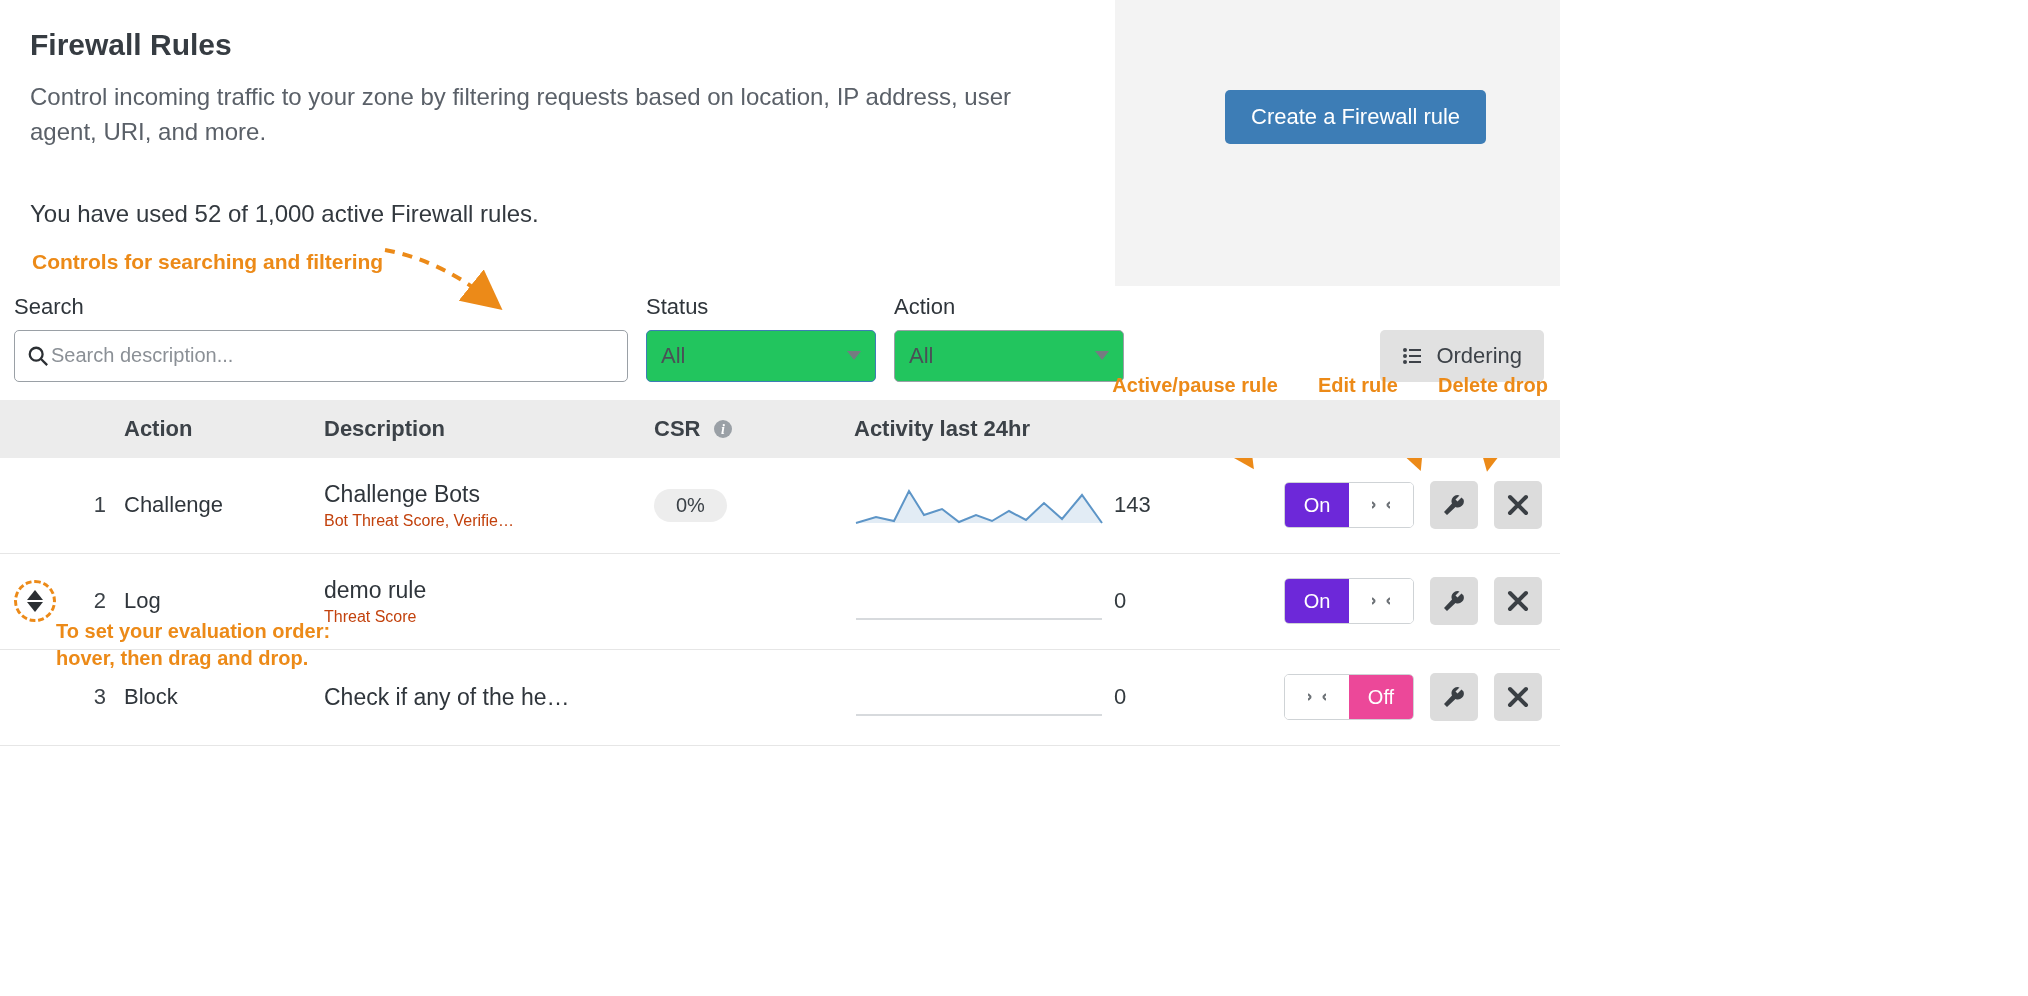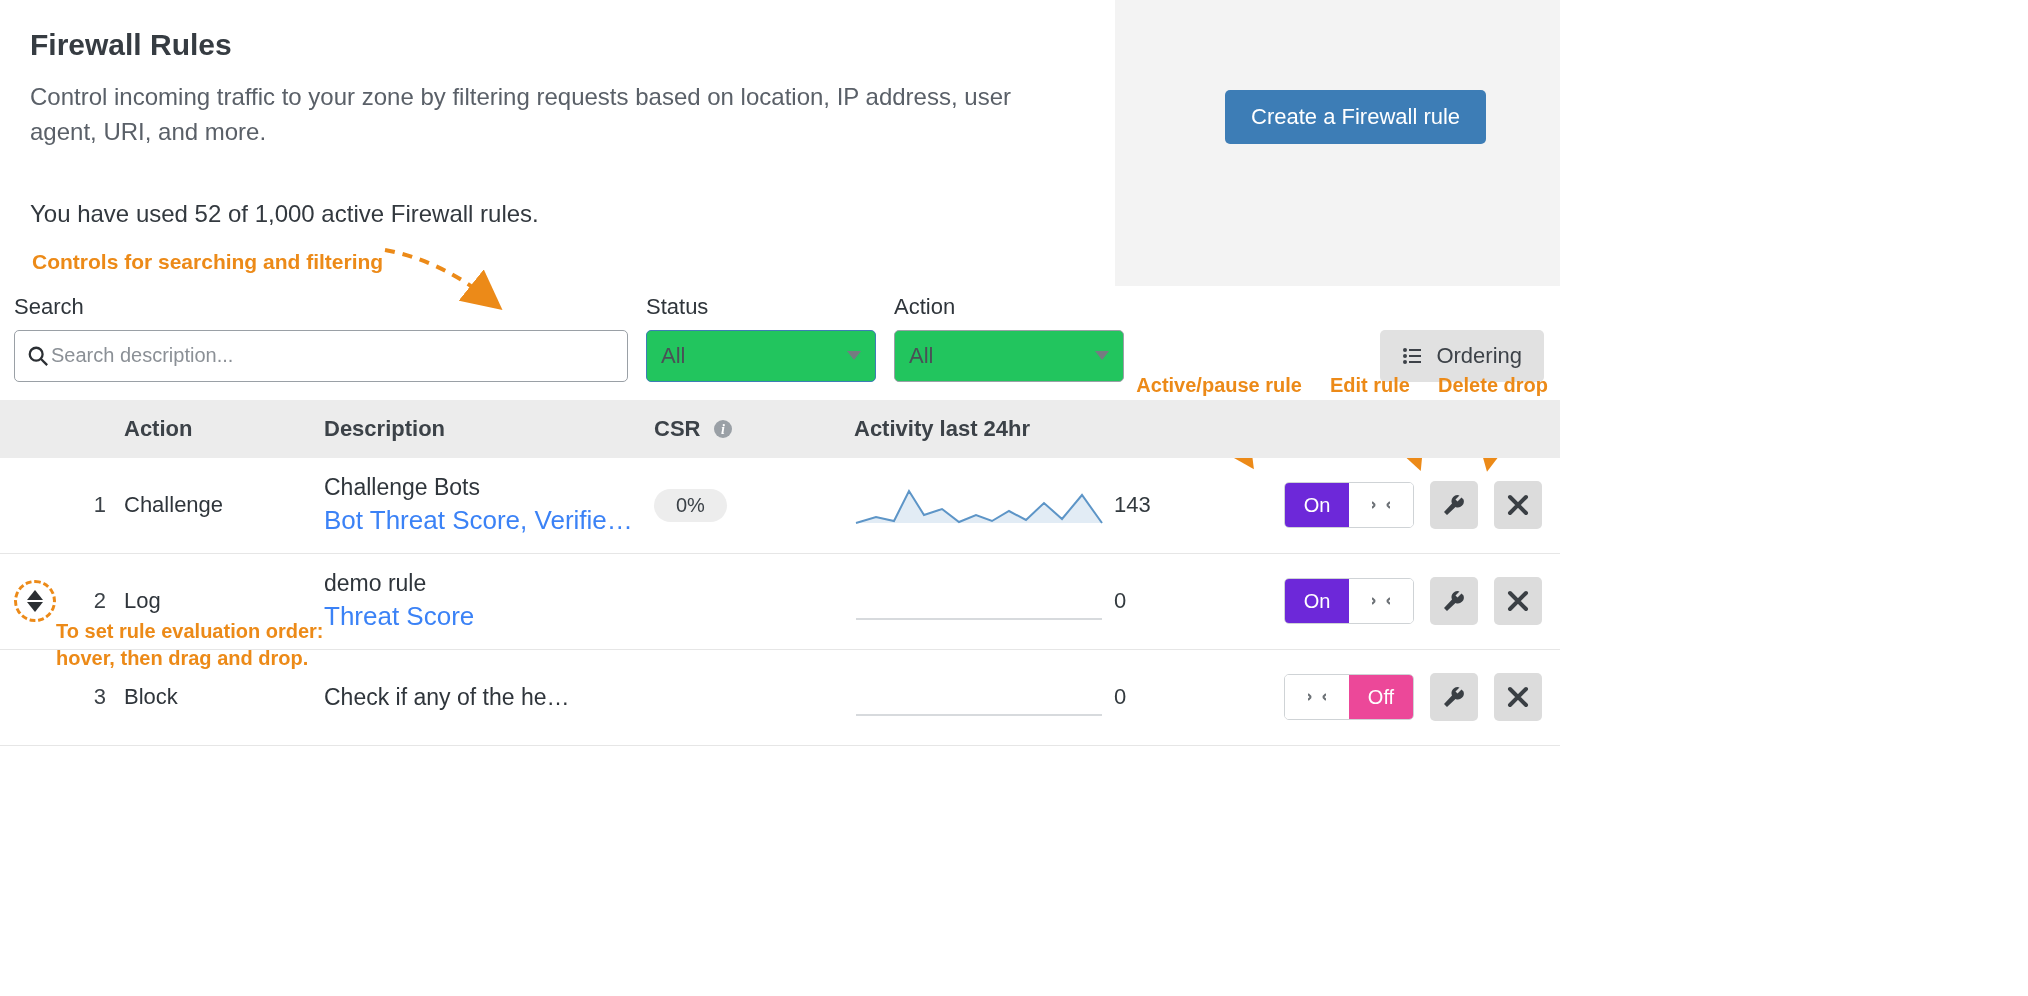--- a/index.html
+++ b/index.html
@@ -86,33 +86,33 @@
   .c-idx  { width:60px; text-align:right; padding-right:18px; font-weight:400;}
   .c-act  { width:200px; }
   .c-desc { width:330px; }
   .c-csr  { width:200px; }
   .c-spark{ width:260px; }
   .c-cnt  { width:150px; }
   .c-ctrl { flex:1; display:flex; justify-content:flex-end; align-items:center; gap:16px; padding-right:18px;}
 
   .annot-cols {
     position:absolute; top:-26px; right:12px;
-    display:flex; gap:28px; color:#ec8a18;
+    display:flex; gap:40px; color:#ec8a18;
     font-weight:700; font-size:20px;
   }
 
   .row {
     display:flex; align-items:center; min-height:96px;
     border-bottom:1px solid #e6e6e6; position:relative;
     font-size:22px;
   }
   .row .c-idx { color:#3c4248; }
   .row .c-act { color:#2f353b; }
   .desc-main { color:#2f353b; font-size:23px; }
-  .desc-sub  { color:#3b82f6; font-size:26px; margin-top:4px; }
+  .desc-sub  { color:#c2410c; font-size:16px; margin-top:4px; }
 
   .csr-pill {
     background:#ededed; border-radius:20px;
     padding:5px 22px; font-size:20px; color:#3c4248;
     display:inline-block;
   }
 
   .toggle {
     display:inline-flex; border:1.5px solid #cfd3d6; border-radius:5px;
     overflow:hidden; height:46px;
@@ -330,21 +330,21 @@
             <path d="M21.5,6.5a6,6 0 0 1 -8,7.5L5,22l-3-3 8-8.5a6,6 0 0 1 7.5-8l-4,4 2,2 4-4z" fill="#3a3f44"></path>
           </svg>
         </button>
       <button class="sqbtn">
           <svg width="22" height="22" viewBox="0 0 22 22">
             <path d="M3,3 L19,19 M19,3 L3,19" stroke="#3a3f44" stroke-width="4" stroke-linecap="round"></path>
           </svg>
         </button>
     </div>
     <div class="drag-annot">
-       <div>To set rule evaluation order:</div>
+       <div>To set your evaluation order:</div>
        <div>hover, then drag and drop.</div>
      </div>
   </div>
     <div class="row">
     <div class="c-drag">
     </div>
     <div class="c-idx">3</div>
     <div class="c-act">Block</div>
     <div class="c-desc">
       <div class="desc-main">Check if any of the he…</div>

